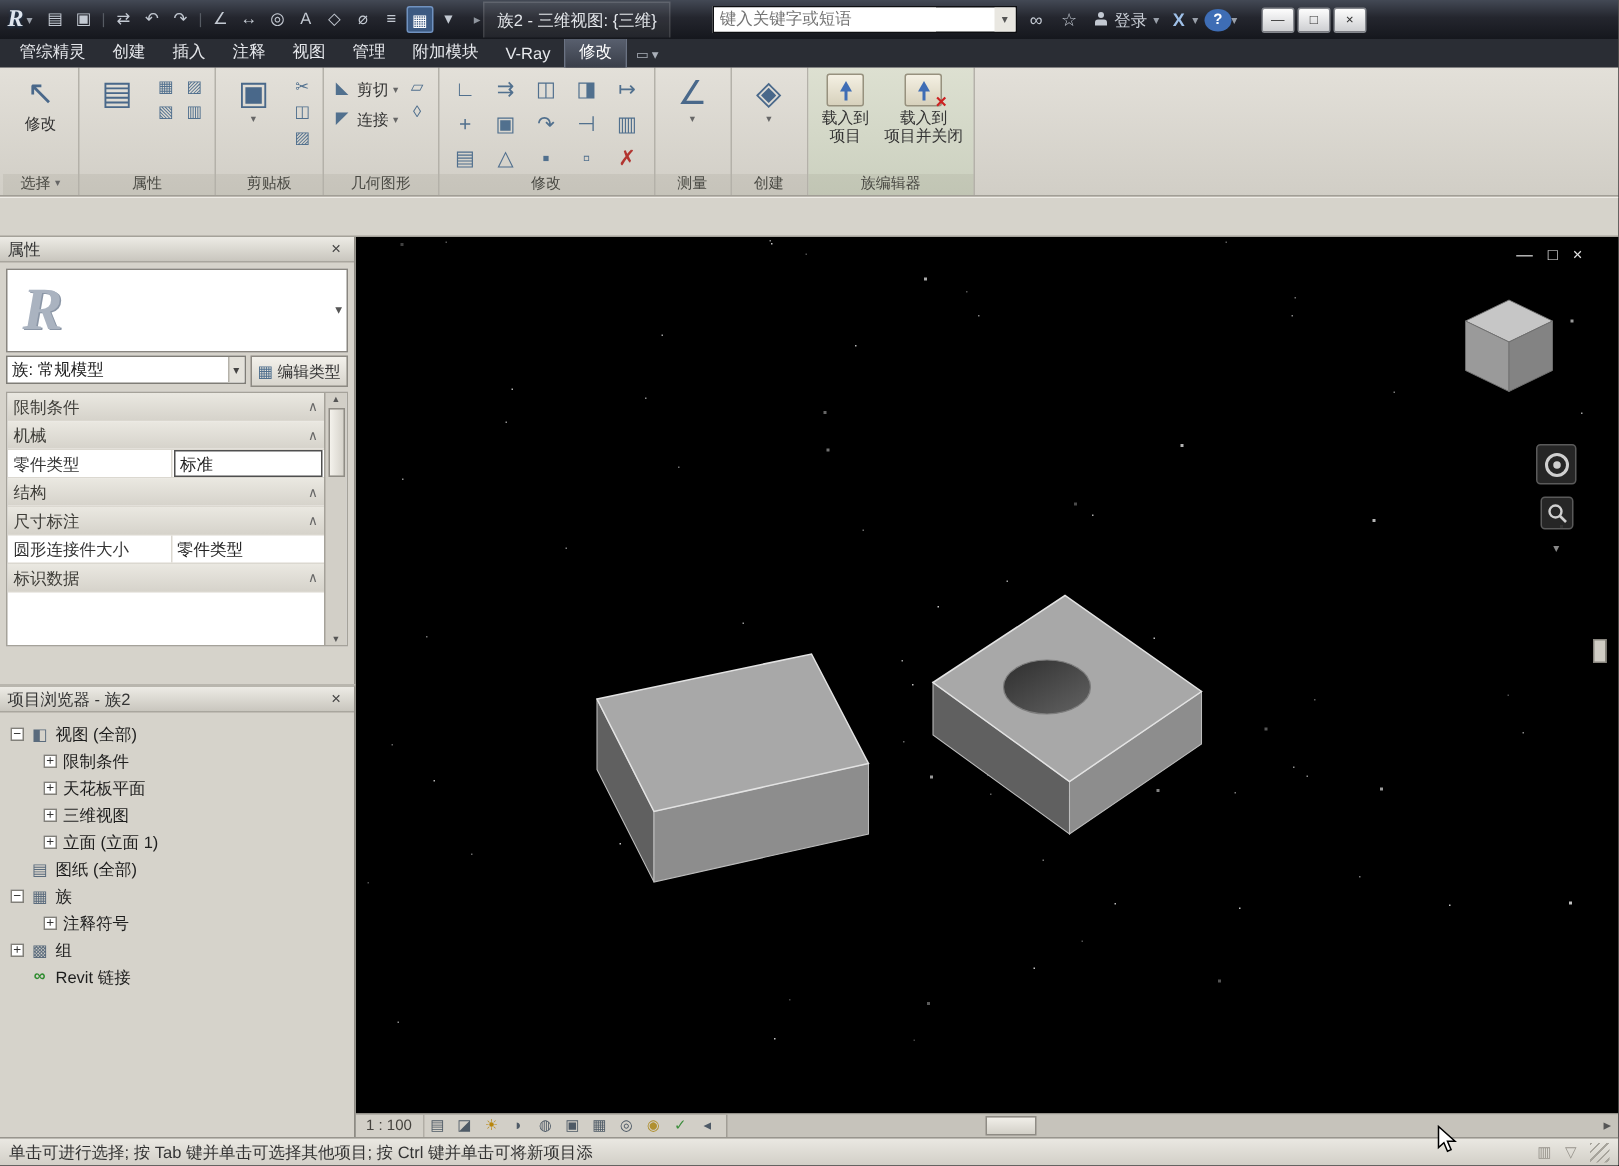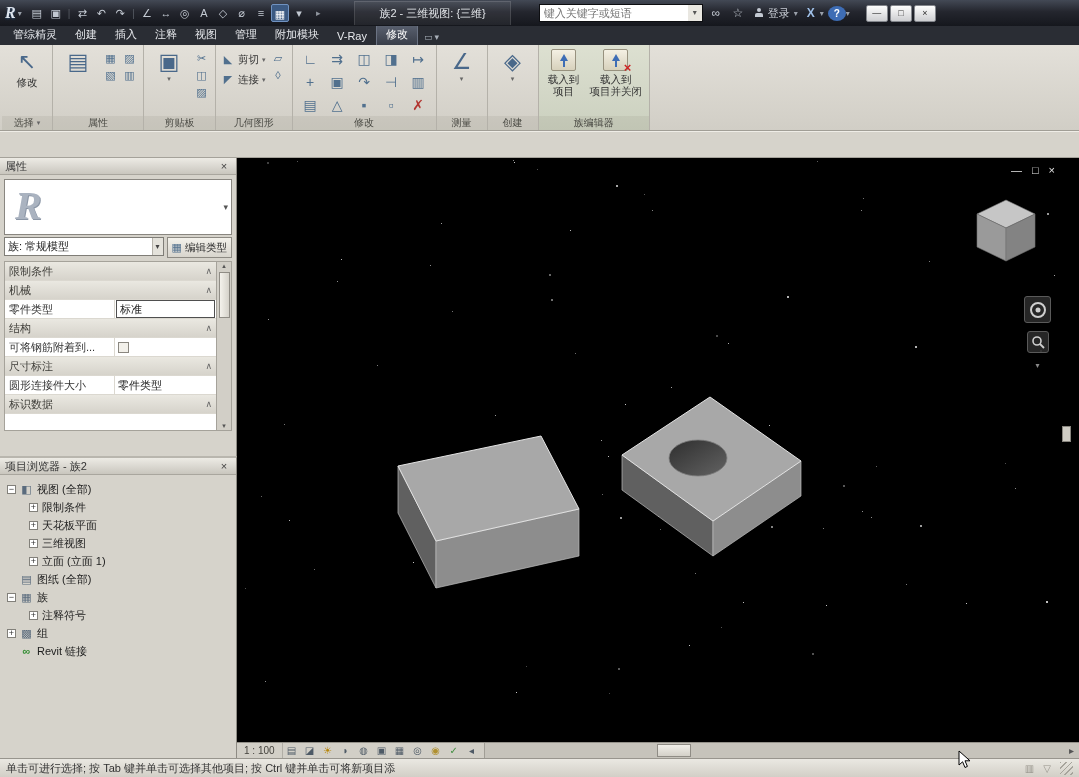--- a/index.html
+++ b/index.html
@@ -11,22 +11,22 @@
     background:linear-gradient(180deg,#434955 0%,#24262e 45%,#15171d 100%);
     display:flex; align-items:center; color:#c9ced6; z-index:10; }
   .appbtn { display:flex; align-items:center; gap:2px; padding:0 6px 0 5px; height:100%; }
   .applogo { font:italic bold 16px "Liberation Serif","DejaVu Serif",serif; color:#dfe5ee; text-shadow:0 1px 2px #27405f; }
   .mini { font-size:8px; color:#9aa0aa; }
   .qat { display:flex; align-items:center; gap:1px; }
   .qat-i { min-width:18px; height:18px; line-height:18px; text-align:center; font-size:11px; color:#c3c9d2; cursor:default; }
   .qat-i.hl { background:#3c5a82; border:1px solid #7092c0; color:#fff; border-radius:2px; }
   .qsep { color:#565b63; padding:0 2px; font-size:10px; }
   .doc-nav { color:#8f959e; font-size:9px; margin:0 2px 0 8px; }
-  .doc-tab { max-width:170px; overflow:hidden; white-space:nowrap; color:#e3e6ea; font-size:11px; padding:4px 24px; background:rgba(255,255,255,0.06); border:1px solid rgba(255,255,255,0.12); border-bottom:none;margin-left:32px; }
-  .search { margin-left:28px; display:flex; align-items:center; height:18px; background:#fff; border:1px solid #0d0e11; }
+  .doc-tab { max-width:170px; overflow:hidden; white-space:nowrap; color:#e3e6ea; font-size:11px; padding:4px 8px; background:rgba(255,255,255,0.06); border:1px solid rgba(255,255,255,0.12); border-bottom:none; }
+  .search { margin-left:28px; display:flex; align-items:center; height:18px; background:#fff; border:1px solid #0d0e11;gap:39px; }
   .searchin { width:148px; height:16px; border:none; outline:none; font-size:11px; padding:0 4px; color:#333; font-family:inherit; }
   .scaret { width:14px; text-align:center; color:#555; background:#e9e7e1; height:100%; line-height:16px; font-size:8px; }
   .tb-ico { min-width:18px; text-align:center; color:#c3c9d2; font-size:12px; margin-left:4px; }
   .tb-ico.xmark { color:#9fc0e8; font-weight:bold; }
   .tb-ico.help { width:15px; height:15px; line-height:15px; border-radius:50%; background:#3e6db5; color:#fff; font-size:10px; font-weight:bold; }
   .login { display:flex; align-items:center; gap:4px; margin-left:8px; color:#c9ced6; }
   .person { width:9px; height:10px; position:relative; display:inline-block; }
   .person:before { content:""; position:absolute; left:2.5px; top:0; width:4px; height:4px; border-radius:50%; background:#c3c9d2; }
   .person:after { content:""; position:absolute; left:0.5px; top:5px; width:8px; height:4px; border-radius:2px 2px 0 0; background:#c3c9d2; }
   .winbtns { margin-left:14px; margin-right:3px; display:flex; }
@@ -360,26 +360,20 @@
         <span>机械</span>
           <span class="gcol">∧</span>
       </div>
       <div class="prow">
         <span class="plc">零件类型</span>
           <span class="pvc editing">标准</span>
       </div>
       <div class="prow group">
         <span>结构</span>
           <span class="gcol">∧</span>
-      </div>
-      <div class="prow">
-        <span class="plc">可将钢筋附着到...</span>
-          <span class="pvc">
-            <span class="cb"></span>
-          </span>
       </div>
       <div class="prow group">
         <span>尺寸标注</span>
           <span class="gcol">∧</span>
       </div>
       <div class="prow">
         <span class="plc">圆形连接件大小</span>
           <span class="pvc">零件类型</span>
       </div>
       <div class="prow group">

